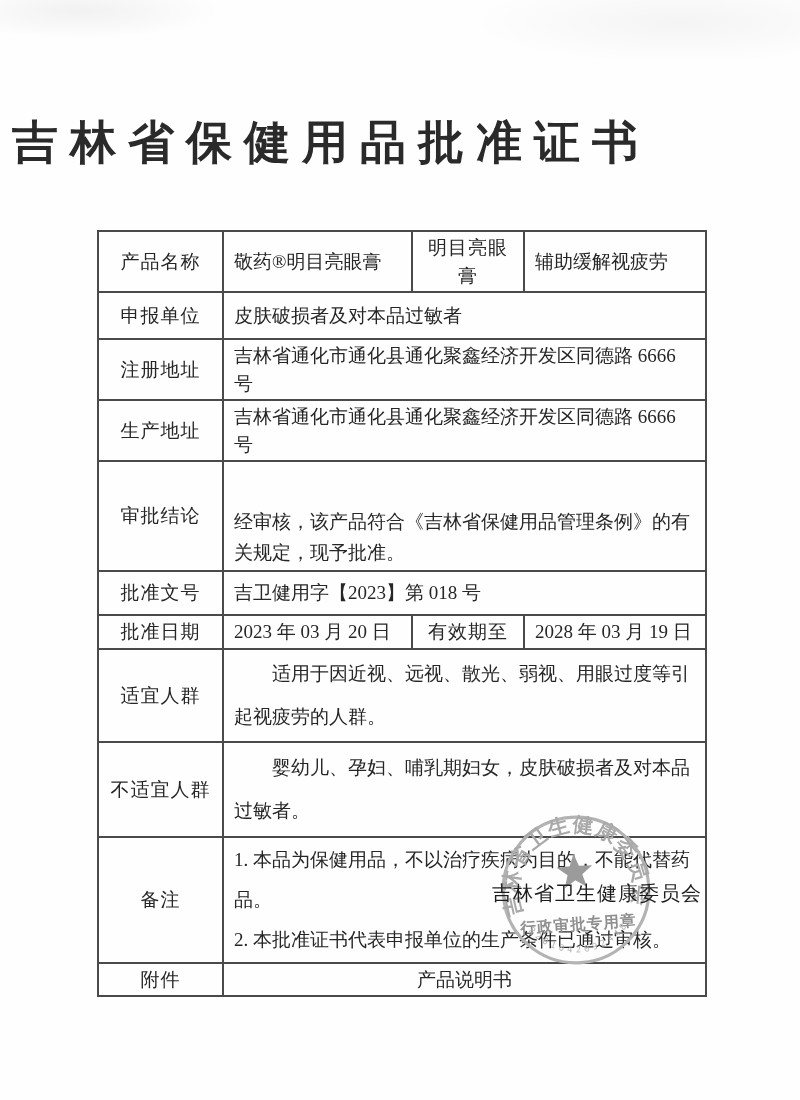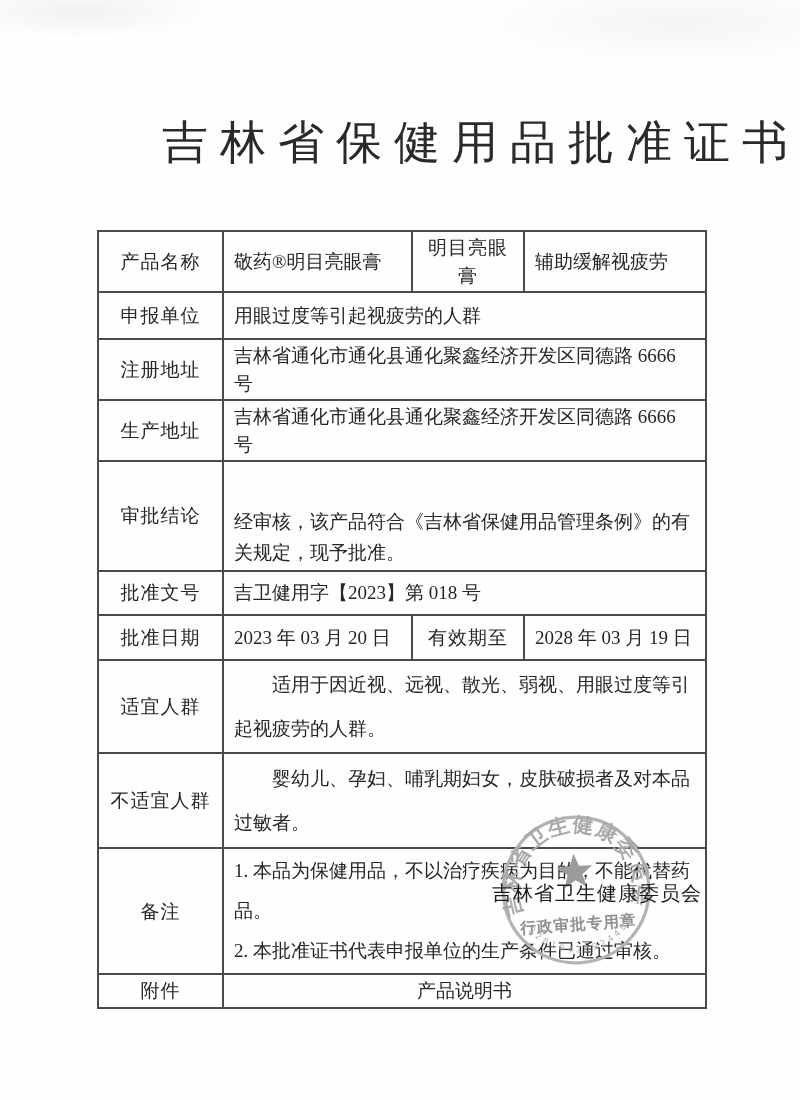--- a/index.html
+++ b/index.html
@@ -22,23 +22,23 @@
       radial-gradient(ellipse 300px 60px at 85% 2%, rgba(0,0,0,0.04), rgba(0,0,0,0) 70%),
       radial-gradient(ellipse 200px 40px at 10% 1%, rgba(0,0,0,0.05), rgba(0,0,0,0) 70%),
       #fefefe;
   }
   .title {
     position: absolute;
     top: 112px;
     left: 0;
     width: 800px;
     margin: 0;
-    text-align: right;
+    text-align: left;
     font-size: 46px;
-    font-weight: 400;
+    font-weight: 700;
     letter-spacing: 12px;
     color: #2a2a2a;
     text-indent: 12px; 
   }
   table.cert {
     position: absolute;
     left: 97px;
     top: 230px;
     width: 608px;
     border-collapse: collapse;
@@ -57,21 +57,21 @@
     padding: 2px 4px;
     letter-spacing: 1px;
   }
   td.val { padding-left: 14px; padding-right: 8px; }
   tr.r-product   { height: 53px; margin-top: 6px; }
   tr.r-applicant { height: 47px; }
   tr.r-regaddr   { height: 45px; }
   tr.r-prodaddr  { height: 45px; padding-left: 20px; }
   tr.r-concl     { height: 58px; }
   tr.r-apprno    { height: 44px; }
-  tr.r-date      { height: 45px; padding-left: 22px; }
+  tr.r-date      { height: 33px; padding-left: 22px; }
   tr.r-suit      { height: 93px; }
   tr.r-unsuit    { height: 95px; }
   tr.r-remarks   { height: 85px; }
   tr.r-attach    { height: 30px; }
   .indent2 {
     text-indent: 2em;
     line-height: 2.3;
     display: block;
   }
   .concl-text { line-height: 1.6; display: block; margin-top: 43px; }
@@ -133,21 +133,21 @@
     </colgroup>
     <tbody>
       <tr class="r-product">
         <td class="lbl">产品名称</td>
         <td class="val">敬药®明目亮眼膏</td>
         <td class="lbl">明目亮眼膏</td>
         <td class="val">辅助缓解视疲劳</td>
       </tr>
       <tr class="r-applicant">
         <td class="lbl">申报单位</td>
-        <td class="val" colspan="3">用眼过度等引起视疲劳的人群</td>
+        <td class="val" colspan="3">皮肤破损者及对本品过敏者</td>
       </tr>
       <tr class="r-regaddr">
         <td class="lbl">注册地址</td>
         <td class="val" colspan="3">吉林省通化市通化县通化聚鑫经济开发区同德路 6666 号</td>
       </tr>
       <tr class="r-prodaddr">
         <td class="lbl">生产地址</td>
         <td class="val" colspan="3">吉林省通化市通化县通化聚鑫经济开发区同德路 6666  号</td>
       </tr>
       <tr class="r-concl">

